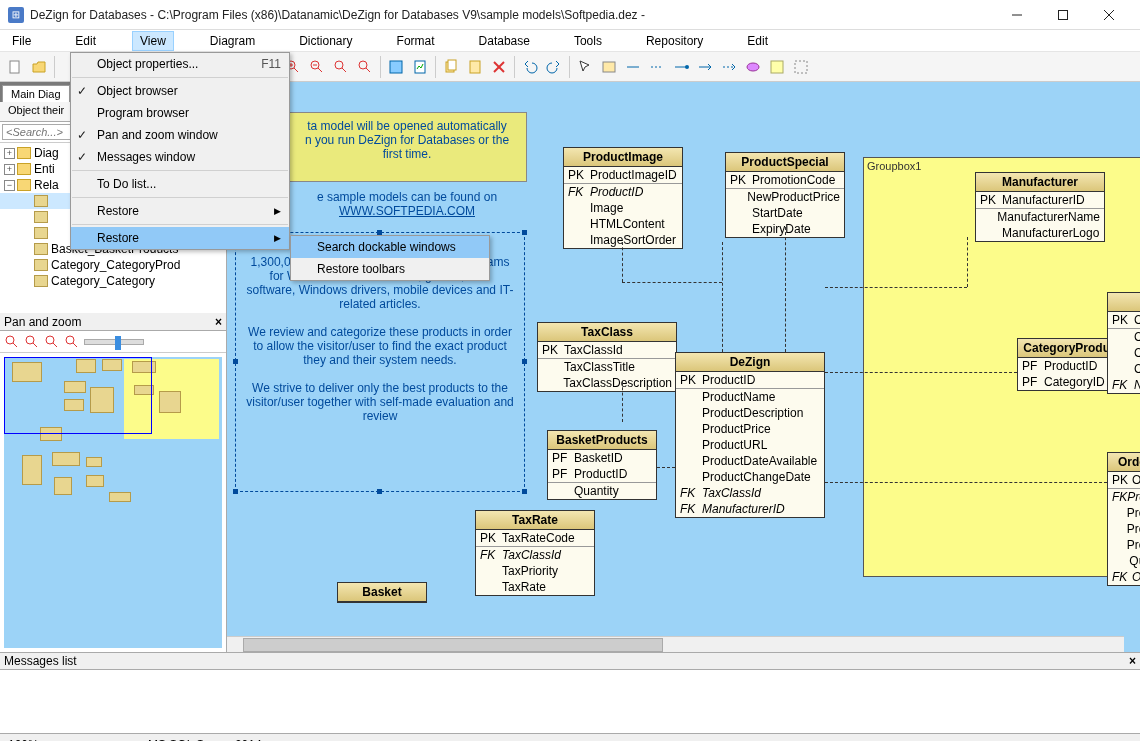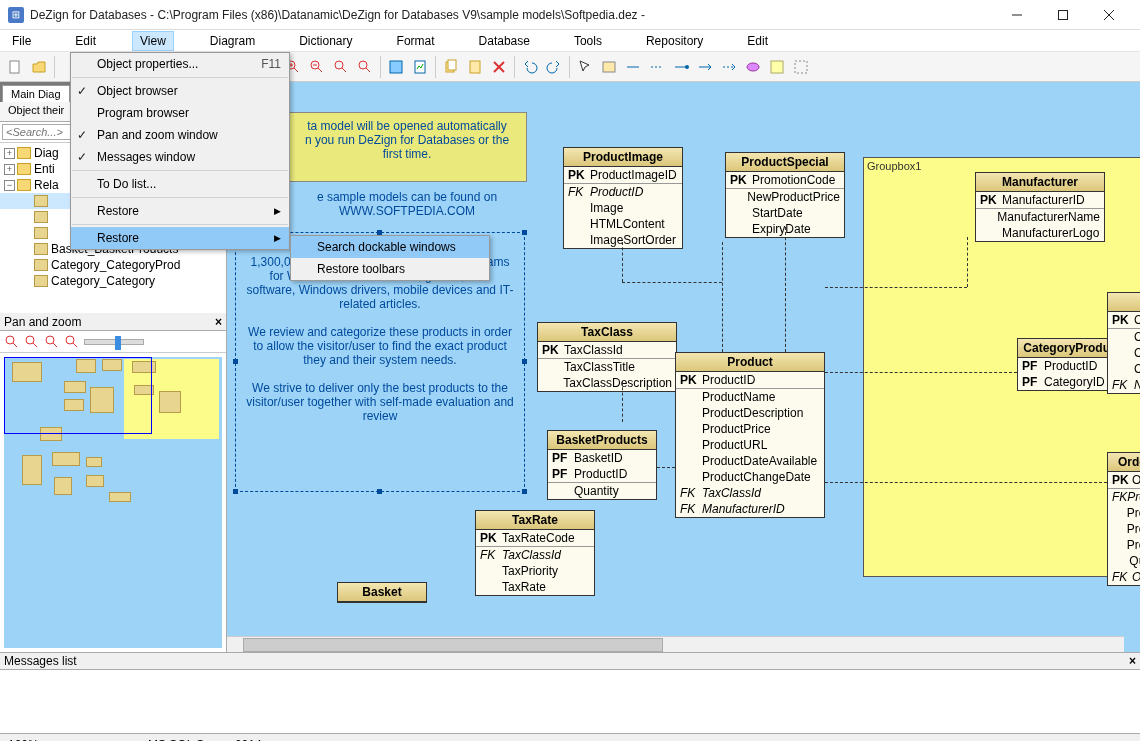--- a/index.html
+++ b/index.html
@@ -62,21 +62,21 @@
 
 .canvas { flex: 1; background: #9cd3f7; position: relative; overflow: hidden; }
 .yellow-group { position: absolute; background: #fcfc8a; border: 1px solid #555; }
 .group-label { position: absolute; font-size: 11px; color: #333; }
 .note-box { position: absolute; background: #eaea7c; border: 1px solid #888; padding: 6px; text-align: center; color: #004a9c; font-size: 11px; }
 .text-box { position: absolute; border: 1px dashed #004a9c; padding: 8px; text-align: center; color: #004a9c; font-size: 11px; }
 .text-box .handle { position: absolute; width: 5px; height: 5px; background: #004a9c; }
 .entity { position: absolute; border: 1px solid #333; background: #fdfbee; font-size: 11px; }
 .entity .ehdr { background: linear-gradient(#f3e6b1, #dbc67a); border-bottom: 1px solid #333; text-align: center; padding: 2px 4px; font-weight: bold; }
 .entity .erow { display: flex; padding: 1px 4px; }
-.entity .ekey { width: 22px; font-weight: bold; font-style: normal; }
+.entity .ekey { width: 22px; font-weight: normal; font-style: normal; }
 .entity .ekey.fk { font-style: italic; font-weight: normal; }
 .entity .ename { flex: 1; white-space: nowrap; }
 .entity .erow.italic .ename { font-style: italic; }
 .entity hr { border: none; border-top: 1px solid #999; margin: 0; }
 .rel-line { position: absolute; border-top: 1px dashed #333; }
 .rel-line-v { position: absolute; border-left: 1px dashed #333; }
 .scrollbar-h { position: absolute; bottom: 0; left: 0; right: 16px; height: 16px; background: #f0f0f0; border-top: 1px solid #ccc; }
 .scrollbar-h .thumb { position: absolute; height: 14px; top: 1px; background: #cdcdcd; border: 1px solid #aaa; }
 
 .messages-hdr { height: 18px; background: #f0f0f0; border-top: 1px solid #aaa; border-bottom: 1px solid #aaa; display: flex; align-items: center; padding: 0 4px; font-size: 11px; }
@@ -371,21 +371,21 @@
     <div class="yellow-group" style="left:636px;top:75px;width:400px;height:420px"></div>
     <span class="group-label" style="left:640px;top:78px">Groupbox1</span>
 
     <div class="note-box" style="left:60px;top:30px;width:240px;height:70px">
       <span style="white-space:pre-line">ta model will be opened automatically
 n you run DeZign for Databases or the
 first time.</span>
     </div>
     <div style="position:absolute;left:60px;top:108px;width:240px;text-align:center;color:#004a9c;font-size:11px">
       <span>e sample models can be found on</span><br>
-      <span style="">WWW.SOFTPEDIA.COM</span>
+      <span style="text-decoration:underline">WWW.SOFTPEDIA.COM</span>
     </div>
     <div class="text-box" style="left:8px;top:150px;width:290px;height:260px">
       <div class="handle" style="left:-3px;top:-3px"></div><div class="handle" style="right:-3px;top:-3px"></div>
       <div class="handle" style="left:-3px;bottom:-3px"></div><div class="handle" style="right:-3px;bottom:-3px"></div>
       <div class="handle" style="left:50%;top:-3px;margin-left:-3px"></div><div class="handle" style="left:50%;bottom:-3px;margin-left:-3px"></div>
       <div class="handle" style="left:-3px;top:50%;margin-top:-3px"></div><div class="handle" style="right:-3px;top:50%;margin-top:-3px"></div>
       <span style="white-space:pre-line">Sof
 1,300,000 free and free-to-try software programs for Windows and Unix/Linux, games, Mac software, Windows drivers, mobile devices and IT-related articles.
 
 We review and categorize these products in order to allow the visitor/user to find the exact product they and their system needs.
@@ -471,21 +471,21 @@
             <span class="ekey"></span>
             <span class="ename">TaxClassTitle</span>
           </div>
           <div class="erow">
             <span class="ekey"></span>
             <span class="ename">TaxClassDescription</span>
           </div>
         </div>
     </div>
     <div class="entity" style="left:448px;top:270px;width:150px">
-      <div class="ehdr">Product</div>
+      <div class="ehdr">DeZign</div>
       <div id="e-Product">
           <div class="erow">
             <span class="ekey">PK</span>
             <span class="ename">ProductID</span>
           </div>
           <hr>
           <div class="erow">
             <span class="ekey"></span>
             <span class="ename">ProductName</span>
           </div>

